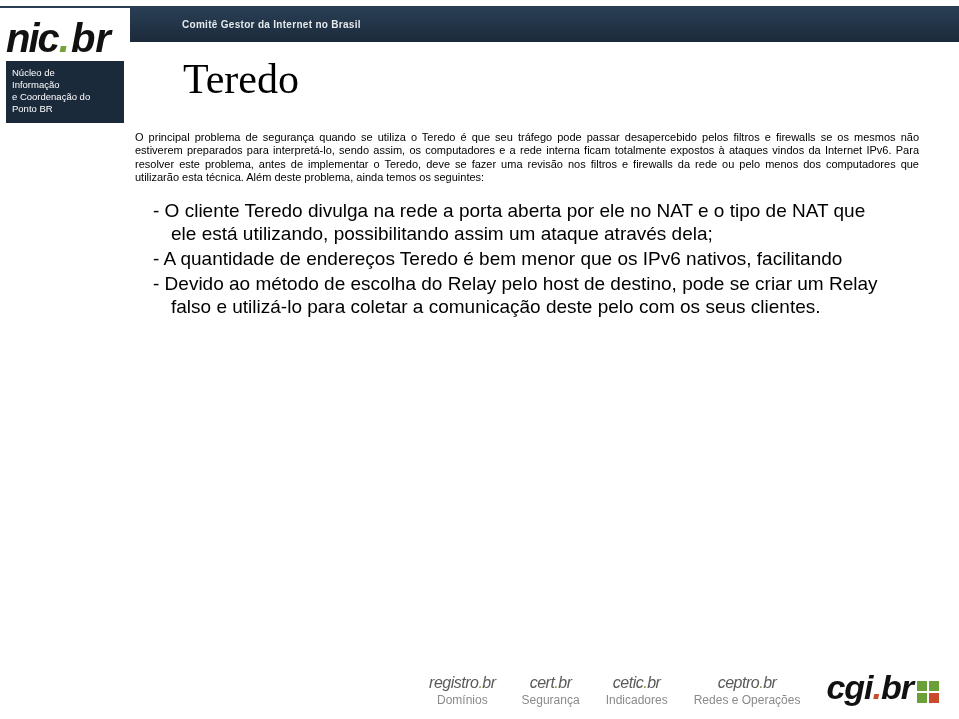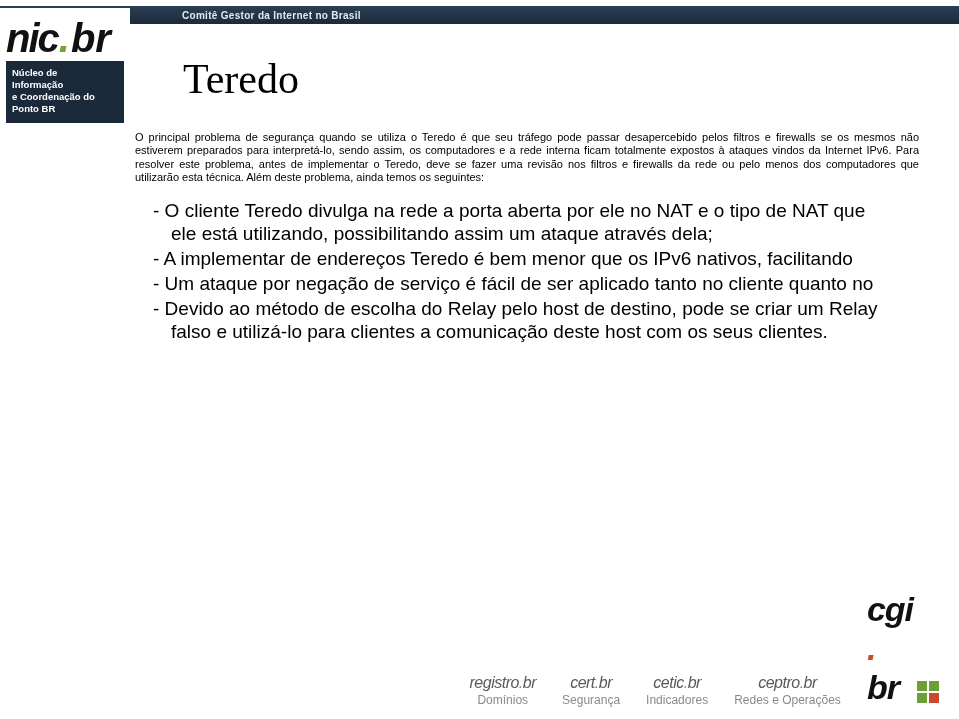--- a/index.html
+++ b/index.html
@@ -3,21 +3,21 @@
 <meta charset="utf-8">
 <style>
   * { box-sizing: border-box; margin: 0; padding: 0; }
   html, body { width: 959px; height: 719px; font-family: Arial, Helvetica, sans-serif; background: #fff; }
   .page { width: 959px; height: 719px; position: relative; overflow: hidden; }
 
   
   .topbar {
     position: absolute;
     top: 6px; left: 0;
-    width: 100%; height: 18px;
+    width: 100%; height: 36px;
     background: linear-gradient(#2a3f55, #1b2a3b);
     display: flex; align-items: center;
     padding-left: 182px;
   }
   .topbar-label { color: #e6e9ec; font-size: 10px; font-weight: bold; letter-spacing: 0.3px; }
 
   
   .logo-block {
     position: absolute;
     top: 8px; left: 0;
@@ -32,21 +32,21 @@
   }
   .logo-nic .nic { font-size: 40px; letter-spacing: -2px; }
   .logo-nic .dot { color: #76a23a; font-size: 40px; padding: 0 1px; }
   .logo-nic .br { font-size: 40px; }
   .logo-sub {
     background: #1b2a3b;
     color: #fff;
     font-size: 9.5px;
     line-height: 1.25;
     padding: 6px 20px 8px 6px;
-    font-weight: bold;
+    font-weight: normal;
   }
 
   
   .content {
     position: absolute;
     top: 55px; left: 135px; right: 40px;
   }
   .title {
     font-size: 42px;
     font-weight: normal;
@@ -84,23 +84,23 @@
   .flogo .brand { font-weight: 400; font-style: italic; letter-spacing: -0.5px; }
   .flogo .brand .dot { color: #76a23a; }
   .flogo .sub { font-size: 12px; color: #8a8a8a; margin-top: 1px; }
 
   .flogo.registro .brand { color: #5a5a5a; font-size: 16px; }
   .flogo.cert .brand { color: #5a5a5a; font-size: 16px; }
   .flogo.cetic .brand { color: #5a5a5a; font-size: 16px; }
   .flogo.ceptro .brand { color: #5a5a5a; font-size: 16px; }
 
   .cgi {
-    display: flex; align-items: flex-start;
+    display: flex; align-items: center;
     font-weight: 900; font-style: italic;
-    color: #111; letter-spacing: -1px; flex-direction: column;
+    color: #111; letter-spacing: -1px;
   }
   .cgi .c { font-size: 34px; }
   .cgi .dot1 { color: #c94b2b; font-size: 34px; }
   .cgi .br { font-size: 34px; }
   .cgi-squares {
     display: grid;
     grid-template-columns: repeat(2, 10px);
     grid-template-rows: repeat(2, 10px);
     gap: 2px;
     margin-left: 4px;
@@ -132,28 +132,27 @@
 
   <div class="content">
     <h1 class="title">Teredo</h1>
     <p class="para">O principal problema de segurança quando se utiliza o Teredo é que seu tráfego  pode passar desapercebido pelos filtros e firewalls se os mesmos não estiverem preparados para interpretá-lo, sendo assim, os computadores e a rede interna ficam totalmente expostos à ataques vindos da Internet IPv6. Para resolver este problema, antes de implementar o Teredo, deve se fazer uma revisão nos filtros e firewalls da rede ou pelo menos dos computadores que utilizarão esta técnica. Além deste problema, ainda temos os seguintes:</p>
     <div class="list">
       <div class="item">
         <span>- O cliente Teredo divulga na rede a porta aberta por ele no NAT e o tipo de NAT que</span>
         <span class="cont">ele está utilizando, possibilitando assim um ataque através dela;</span>
       </div>
       <div class="item">
-        <span>- A implementar de endereços Teredo é bem menor que os IPv6 nativos, facilitando</span>
+        <span>- A quantidade de endereços Teredo é bem menor que os IPv6 nativos, facilitando</span>
       </div>
       <div class="item">
-        <span>- Um ataque por negação de serviço é fácil de ser aplicado tanto no cliente quanto no</span>
       </div>
       <div class="item">
         <span>- Devido ao método de escolha do Relay pelo host de destino, pode se criar um Relay</span>
-        <span class="cont">falso e utilizá-lo para clientes a comunicação deste host com os seus clientes.</span>
+        <span class="cont">falso e utilizá-lo para coletar a comunicação deste pelo com os seus clientes.</span>
       </div>
     </div>
   </div>
 
   <div class="footer">
     <div class="flogo registro">
       <div class="brand"><span>registro</span><span class="dot">.</span><span>br</span></div>
       <div class="sub">Domínios</div>
     </div>
     <div class="flogo cert">

